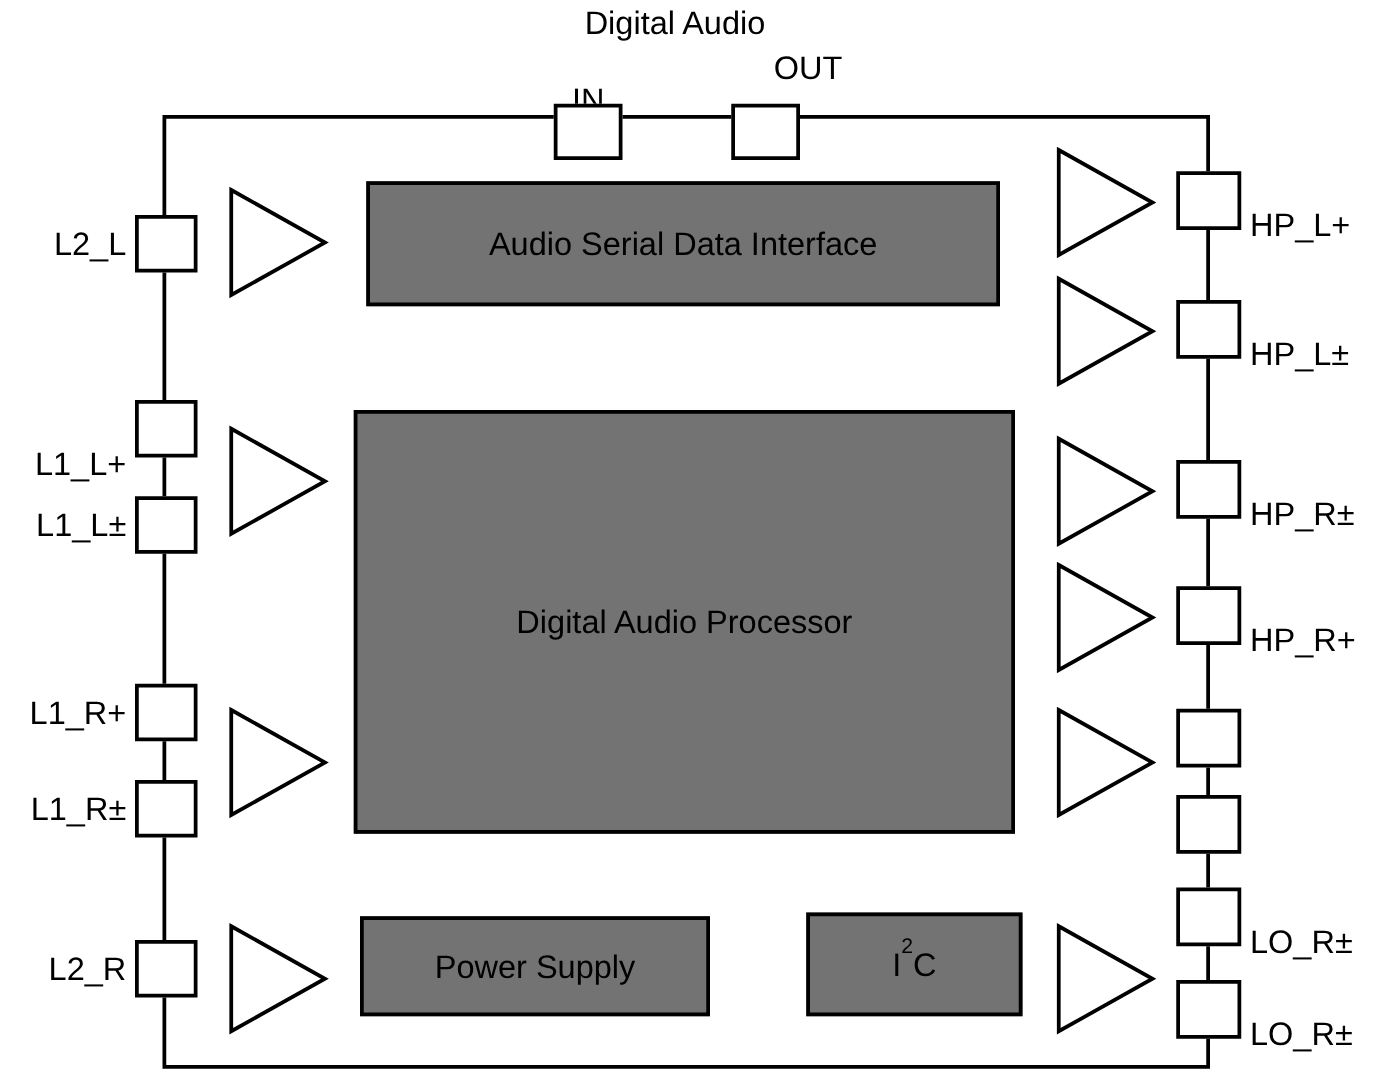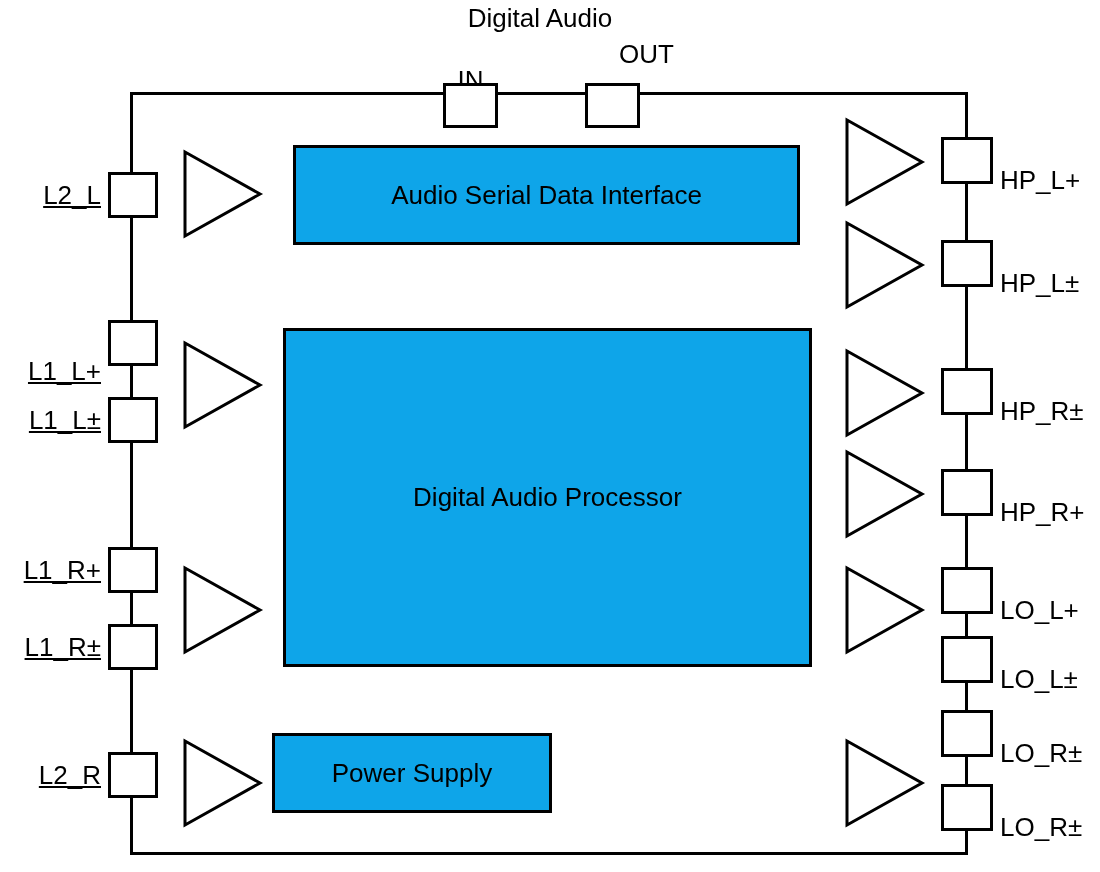--- a/index.html
+++ b/index.html
@@ -9,35 +9,35 @@
     height: 872px;
     background: #ffffff;
     font-family: "Liberation Sans", sans-serif;
     color: #000000;
     overflow: hidden;
   }
   .abs { position: absolute; box-sizing: border-box; }
   .chip { border: 3px solid #000; background: transparent; }
   .block {
     border: 3px solid #000;
-    background: #0ea5e9;
+    background: #737373;
     display: flex;
     align-items: center;
     justify-content: center;
     font-size: 26px;
     text-align: center;
   }
   .pin { border: 3px solid #000; background: #fff; }
   .lbl {
     font-size: 26px;
     display: flex;
     align-items: center;
     white-space: nowrap;
   }
-  .lbl-right { justify-content: flex-end; text-align: left; text-decoration: underline; }
+  .lbl-right { justify-content: flex-end; text-align: left; }
   .lbl-left  { justify-content: flex-start; text-align: left; margin-top: 20px; }
   .lbl-center{ justify-content: center; text-align: center; }
   .amp { overflow: visible; }
   sup.i2c-sup { font-size: 17px; position: relative; top: -9px; }
 </style>
 </head>
 <body>
 
 <div class="canvas">
 
@@ -51,24 +51,27 @@
   <div class="abs pin" style="left:585px; top:83px; width:55px; height:45px;"></div>
 
   <div class="abs block" style="left:293px; top:145px; width:507px; height:100px;">
     <span>Audio Serial Data Interface</span>
   </div>
 
   <div class="abs block" style="left:283px; top:328px; width:529px; height:339px;">
     <span>Digital Audio Processor</span>
   </div>
 
-  <div class="abs block" style="left:272px; top:733px; width:280px; height:80px;">
+  <div class="abs block" style="left:288px; top:733px; width:280px; height:80px;">
     <span>Power Supply</span>
   </div>
 
+  <div class="abs block" style="left:645px; top:730px; width:173px; height:83px;">
+    <span><span>I</span><sup class="i2c-sup">2</sup><span>C</span></span>
+  </div>
 
   <div class="abs lbl lbl-right" style="left:5px;  top:172px; width:96px; height:46px;">L2_L</div>
   <div class="abs lbl lbl-right" style="left:5px;  top:320px; width:96px; height:46px;margin-top:28px;">L1_L+</div>
   <div class="abs lbl lbl-right" style="left:5px;  top:397px; width:96px; height:46px;">L1_L±</div>
   <div class="abs lbl lbl-right" style="left:5px;  top:547px; width:96px; height:46px;">L1_R+</div>
   <div class="abs lbl lbl-right" style="left:5px;  top:624px; width:96px; height:46px;">L1_R±</div>
   <div class="abs lbl lbl-right" style="left:5px;  top:752px; width:96px; height:46px;">L2_R</div>
 
   <div class="abs pin" style="left:108px; top:172px; width:50px; height:46px;"></div>
   <div class="abs pin" style="left:108px; top:320px; width:50px; height:46px;"></div>
@@ -115,18 +118,16 @@
   <div class="abs pin" style="left:941px; top:469px; width:52px; height:47px;"></div>
   <div class="abs pin" style="left:941px; top:567px; width:52px; height:47px;"></div>
   <div class="abs pin" style="left:941px; top:636px; width:52px; height:47px;"></div>
   <div class="abs pin" style="left:941px; top:710px; width:52px; height:47px;"></div>
   <div class="abs pin" style="left:941px; top:784px; width:52px; height:47px;"></div>
 
   <div class="abs lbl lbl-left" style="left:1000px; top:137px; width:98px; height:47px;">HP_L+</div>
   <div class="abs lbl lbl-left" style="left:1000px; top:240px; width:98px; height:47px;">HP_L±</div>
   <div class="abs lbl lbl-left" style="left:1000px; top:469px; width:98px; height:47px;">HP_R+</div>
   <div class="abs lbl lbl-left" style="left:1000px; top:368px; width:98px; height:47px;">HP_R±</div>
-  <div class="abs lbl lbl-left" style="left:1000px; top:567px; width:98px; height:47px;">LO_L+</div>
-  <div class="abs lbl lbl-left" style="left:1000px; top:636px; width:98px; height:47px;">LO_L±</div>
   <div class="abs lbl lbl-left" style="left:1000px; top:710px; width:98px; height:47px;">LO_R±</div>
   <div class="abs lbl lbl-left" style="left:1000px; top:784px; width:98px; height:47px;">LO_R±</div>
 
 </div>
 
 </body></html>

